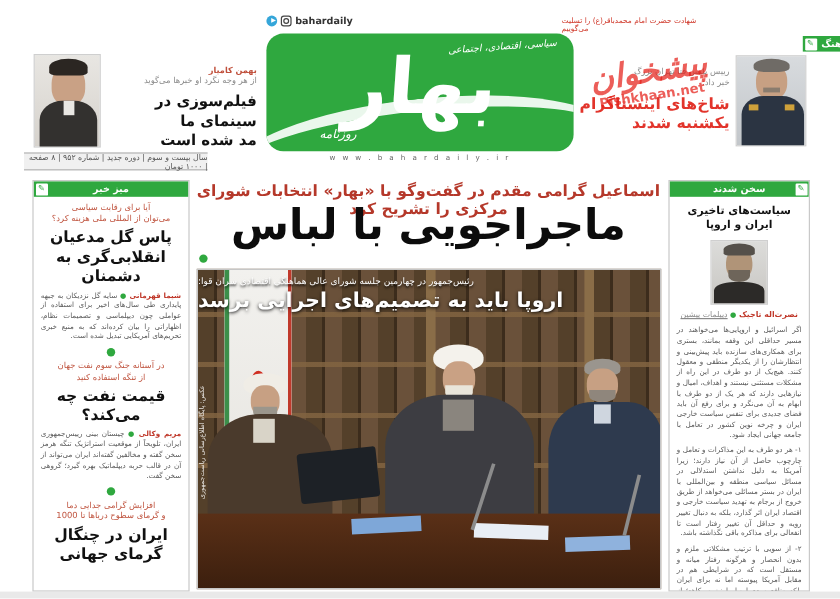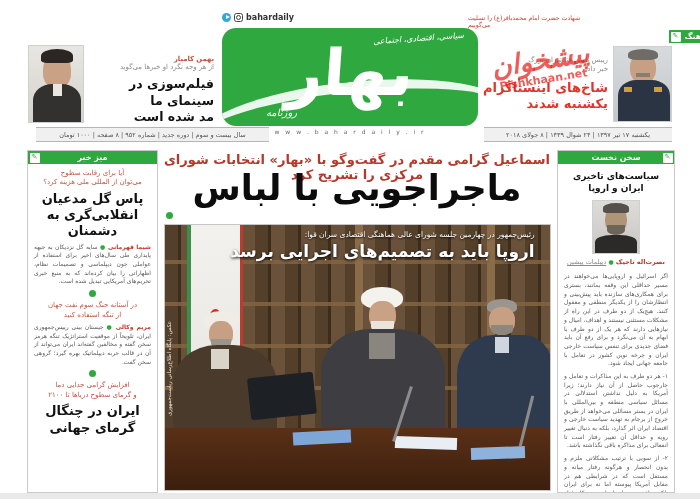--- a/index.html
+++ b/index.html
@@ -59,21 +59,21 @@
     <div class="abs" style="left:24px;top:38px;width:9px;height:12px;background:#e9e7e3;"></div>
   </div>
   <div class="abs" style="left:88px;top:55px;width:126px;height:70px;text-align:right;">
     <div style="font-size:6.8px;color:#c0503c;font-weight:bold;">بهمن کامیار</div>
     <div class="kicker-gray">از هر وجه نگرد او خبرها می‌گوید</div>
     <div style="font-size:12.5px;font-weight:bold;color:#111;line-height:1.3;margin-top:4px;">
       <div>فیلم‌سوزی در سینمای ما</div>
       <div>مد شده است</div>
     </div>
   </div>
-  <div class="abs graybar" style="left:20px;top:127px;width:233px;height:13px;margin-left:16px;">سال بیست و سوم | دوره جدید | شماره ۹۵۲ | ۸ صفحه | ۱۰۰۰ تومان</div>
+  <div class="abs graybar" style="left:20px;top:127px;width:153px;height:13px;">سال بیست و سوم | دوره جدید | شماره ۹۵۲ | ۸ صفحه | ۱۰۰۰ تومان</div>
 
   <div class="abs" style="left:613px;top:46px;width:59px;height:76px;background:linear-gradient(180deg,#d8dbde 0%,#c2c6ca 100%);overflow:hidden;border:1px solid #cfcfcf;box-sizing:border-box;">
     <div class="abs" style="left:16px;top:6px;width:26px;height:30px;background:#c7a083;border-radius:46% 46% 44% 44%;"></div>
     <div class="abs" style="left:14px;top:2px;width:30px;height:11px;background:#6f6b66;border-radius:50% 50% 30% 30%;"></div>
     <div class="abs" style="left:22px;top:26px;width:14px;height:4px;background:#8a7c6e;"></div>
     <div class="abs" style="left:4px;top:33px;width:52px;height:44px;background:#2b3442;border-radius:35% 35% 0 0;"></div>
     <div class="abs" style="left:10px;top:40px;width:8px;height:5px;background:#cfa13a;"></div>
     <div class="abs" style="left:40px;top:40px;width:8px;height:5px;background:#cfa13a;"></div>
   </div>
   <div class="abs" style="left:470px;top:56px;width:138px;height:66px;text-align:right;">
@@ -82,64 +82,64 @@
     <div style="font-size:13px;font-weight:bold;color:var(--red);line-height:1.25;margin-top:5px;">
       <div>شاخ‌های اینستاگرام</div>
       <div>یکشنبه شدند</div>
     </div>
   </div>
 
   <div class="abs" style="left:472px;top:46px;width:145px;height:80px;transform:rotate(-9deg);text-align:center;color:rgba(228,32,25,.72);pointer-events:none;">
     <div style="font-size:27px;font-weight:bold;font-style:italic;line-height:1;">پیشخوان</div>
     <div style="font-size:11px;font-weight:bold;direction:ltr;">Pishkhaan.net</div>
   </div>
-  <div class="abs graybar" style="left:484px;top:127px;width:188px;height:13px;">یکشنبه ۱۷ تیر ۱۳۹۷ | ۲۴ شوال ۱۴۳۹ | ۸ جولای ۲۰۱۸</div>
 
   <div class="abs card" style="left:27px;top:150px;width:129px;height:341px;">
     <div class="greenbar" style="height:13px;">
       <span class="tabicon" style="left:1.5px;top:1.5px;">✎</span>
       <span>میز خبر</span>
     </div>
 
     <div style="padding:5px 6px 0 6px;">
       <div class="kicker-sm">
-        <div>آیا برای رقابت سطوح</div>
+        <div>آیا برای رقابت سیاسی</div>
         <div>می‌توان از المللی ملی هزینه کرد؟</div>
       </div>
       <div class="headline-col" style="margin-top:3px;">
         <div>پاس گل مدعیان</div>
         <div>انقلابی‌گری به دشمنان</div>
       </div>
       <div class="bodytxt" style="margin-top:3px;">
         <span class="author-red" style="font-size:6px;">شیما قهرمانی</span>
         <span class="gdot-txt">●</span>
         <span>سایه گل نزدیکان به جبهه پایداری طی سال‌های اخیر برای استفاده از عواملی چون دیپلماسی و تصمیمات نظام، اظهاراتی را بیان کرده‌اند که به منبع خبری تحریم‌های آمریکایی تبدیل شده است.</span>
       </div>
       <div class="gdot"></div>
     </div>
 
     <div style="padding:0 6px;">
       <div class="kicker-sm">
         <div>در آستانه جنگ سوم نفت جهان</div>
         <div>از تنگه استفاده کنید</div>
       </div>
       <div class="headline-col" style="margin-top:3px;">
+        <div>قیمت نفت چه می‌کند؟</div>
       </div>
       <div class="bodytxt" style="margin-top:3px;">
         <span class="author-red" style="font-size:6px;">مریم وکالی</span>
         <span class="gdot-txt">●</span>
         <span>چیستان بینی رییس‌جمهوری ایران، تلویحاً از موقعیت استراتژیک تنگه هرمز سخن گفته و مخالفین گفته‌اند ایران می‌تواند از آن در قالب حربه دیپلماتیک بهره گیرد؛ گروهی سخن گفت.</span>
       </div>
       <div class="gdot"></div>
     </div>
 
     <div style="padding:0 6px;">
       <div class="kicker-sm">
         <div>افزایش گرامی جدایی دما</div>
-        <div>و گرمای سطوح دریاها تا ۲۱۰۰</div>
+        <div>و گرمای سطوح دریاها تا 1000</div>
       </div>
       <div class="headline-col" style="margin-top:3px;">
         <div>ایران در چنگال</div>
         <div>گرمای جهانی</div>
       </div>
 
     </div>
   </div>
 
   <div class="abs" style="left:162px;top:152px;width:390px;text-align:center;font-size:13px;font-weight:bold;color:#b5382a;">اسماعیل گرامی مقدم در گفت‌وگو با «بهار» انتخابات شورای مرکزی را تشریح کرد</div>
@@ -183,31 +183,31 @@
     </div>
 
     <div class="abs" style="left:0;bottom:0;width:100%;height:62px;background:linear-gradient(180deg,#5a3017 0%,#3c1f0e 100%);"></div>
     <div class="abs" style="left:84px;top:150px;width:66px;height:42px;background:#1d2126;transform:rotate(-6deg);border-radius:3px;"></div>
     <div class="abs" style="left:128px;top:206px;width:58px;height:13px;background:#7ea7d8;transform:rotate(-3deg);"></div>
     <div class="abs" style="left:230px;top:212px;width:62px;height:12px;background:#e9eef5;transform:rotate(2deg);"></div>
     <div class="abs" style="left:306px;top:222px;width:54px;height:12px;background:#8fb2dd;transform:rotate(-2deg);"></div>
     <div class="abs" style="left:236px;top:160px;width:3px;height:58px;background:#8c8c8c;transform:rotate(18deg);"></div>
     <div class="abs" style="left:360px;top:170px;width:3px;height:52px;background:#8c8c8c;transform:rotate(14deg);"></div>
 
-    <div class="abs" style="left:0;top:5px;width:96%;text-align:right;direction:rtl;">
+    <div class="abs" style="left:0;top:5px;width:96%;text-align:left;direction:rtl;">
       <div style="font-size:7.5px;color:#fff;text-shadow:0 1px 2px rgba(0,0,0,.9);">رئیس‌جمهور در چهارمین جلسه شورای عالی هماهنگی اقتصادی سران قوا:</div>
       <div style="font-size:17px;font-weight:bold;color:#fff;text-shadow:0 1px 3px rgba(0,0,0,.95);margin-top:2px;">اروپا باید به تصمیم‌های اجرایی برسد</div>
     </div>
     <div class="abs" style="left:1px;top:96px;font-size:5.5px;color:rgba(255,255,255,.85);writing-mode:vertical-rl;transform:rotate(180deg);">عکس: پایگاه اطلاع‌رسانی ریاست‌جمهوری</div>
   </div>
 
   <div class="abs card" style="left:557px;top:150px;width:116px;height:341px;">
     <div class="greenbar" style="height:13px;">
       <span class="tabicon" style="right:1.5px;top:1.5px;">✎</span>
-      <span>سخن نخست</span>
+      <span>سخن شدند</span>
     </div>
     <div style="text-align:center;font-size:9px;font-weight:bold;color:#111;margin:7px 4px 0 4px;line-height:1.3;">سیاست‌های تاخیری ایران و اروپا</div>
     <div style="width:46px;height:52px;margin:6px auto 0 auto;background:linear-gradient(180deg,#dcdcda 0%,#c8c6c2 100%);position:relative;overflow:hidden;border:1px solid #cfcfcf;">
       <div class="abs" style="left:12px;top:6px;width:22px;height:26px;background:#b09478;border-radius:45% 45% 45% 45%;"></div>
       <div class="abs" style="left:10px;top:2px;width:26px;height:10px;background:#55504a;border-radius:50% 50% 20% 20%;"></div>
       <div class="abs" style="left:14px;top:24px;width:18px;height:10px;background:#6e655a;border-radius:0 0 50% 50%;"></div>
       <div class="abs" style="left:2px;top:34px;width:42px;height:18px;background:#2c2a28;border-radius:40% 40% 0 0;"></div>
     </div>
     <div style="text-align:center;font-size:6.5px;margin-top:4px;">
       <span class="author-red">نصرت‌اله تاجیک</span>

